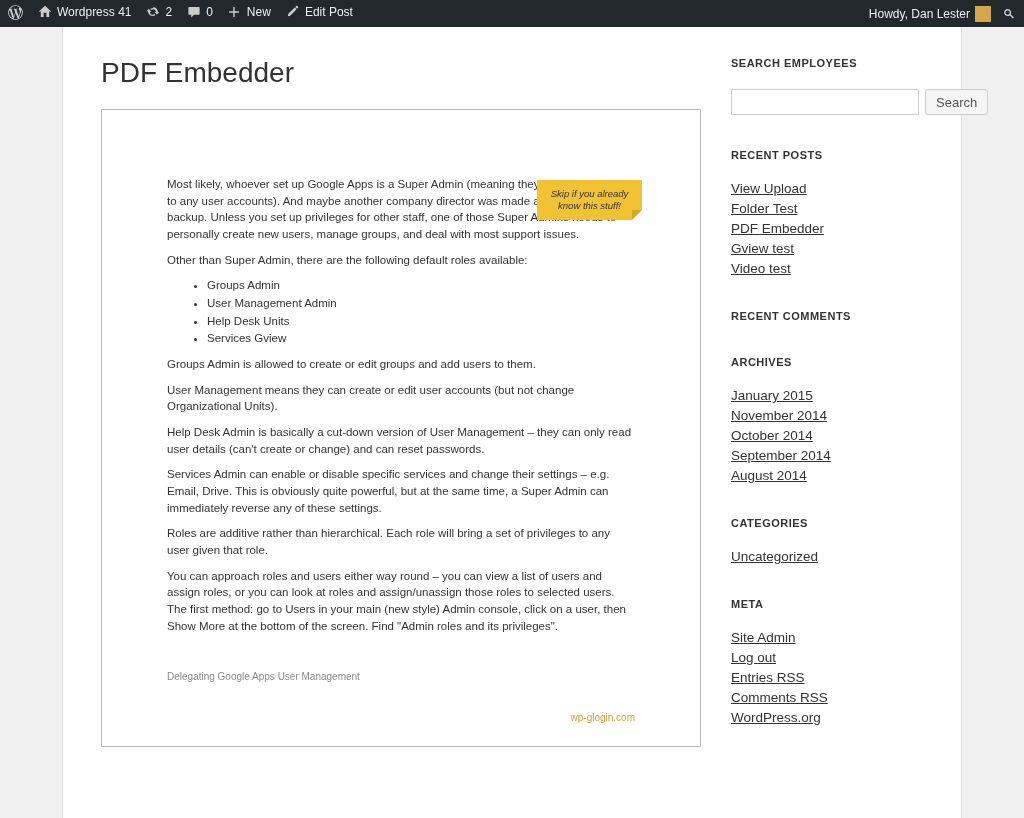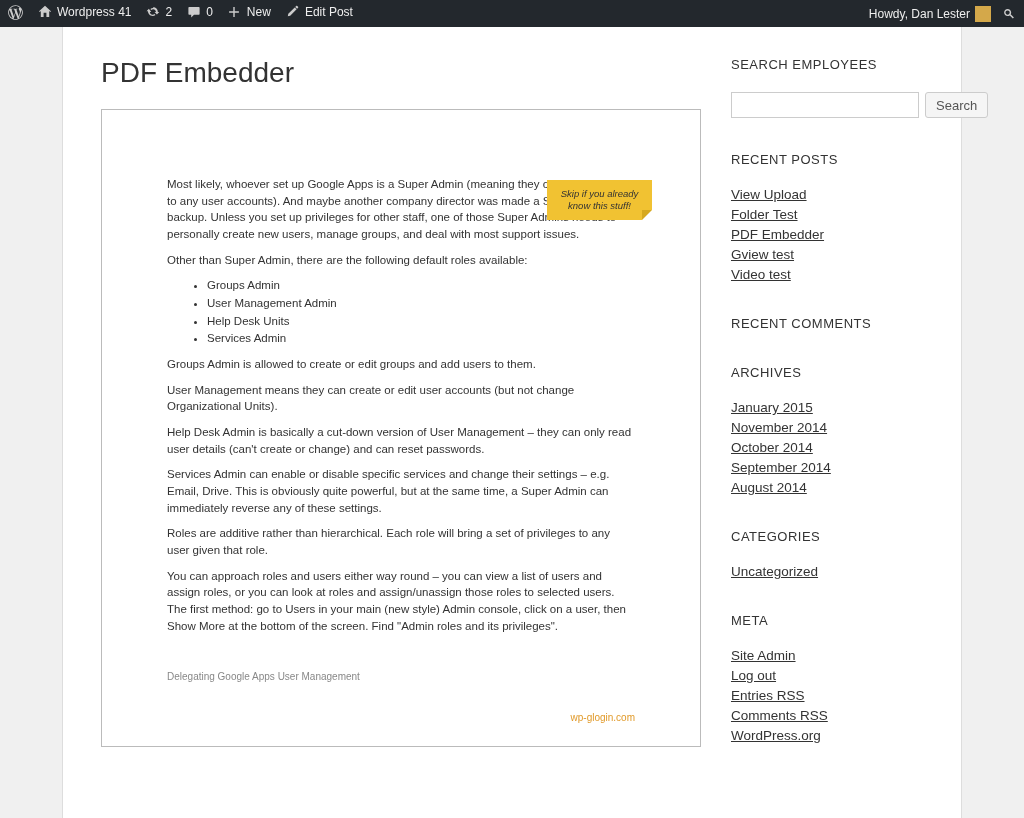--- a/index.html
+++ b/index.html
@@ -23,29 +23,29 @@
 
 h1.title { font-size: 28px; font-weight: 400; color: #333; margin-bottom: 20px; }
 
 
 .pdfwrap { border: 1px solid #bbb; }
 .pdfpage { background: #fff; padding: 66px 65px 20px 65px; font-size: 11.5px; line-height: 1.45; color: #333; position: relative; min-height: 600px; font-family: Helvetica, Arial, sans-serif; }
 .pdfpage h2 { font-size: 17.5px; font-weight: 700; color: #222; margin-bottom: 14px; letter-spacing: 0.5px; }
 .pdfpage p { margin-bottom: 9px; }
 .pdfpage ul { list-style: disc; margin: 4px 0 9px 40px; }
 .pdfpage ul li { margin: 1px 0; }
-.pdfpage .note { position: absolute; top: 70px; right: 48px; width: 105px; height: 40px; background: #f1c232; font-style: italic; font-size: 9.5px; display: flex; align-items: center; justify-content: center; text-align: center; padding: 4px; line-height: 1.3; }
+.pdfpage .note { position: absolute; top: 70px; right: 58px; width: 105px; height: 40px; background: #f1c232; font-style: italic; font-size: 9.5px; display: flex; align-items: center; justify-content: center; text-align: center; padding: 4px; line-height: 1.3; }
 .pdfpage .note:after { content: ""; position: absolute; bottom: 0; right: 0; width: 0; height: 0; border-top: 10px solid #d6a81f; border-right: 10px solid #fff; }
 .pdfpage .firstp { width: 230px; }
 .pdfpage .footer { display: flex; justify-content: space-between; font-size: 10px; color: #888; margin-top: 36px; }
 .pdfpage .footer .r { color: #e19a2a; margin-top: 41px; }
 
 
 .widget { margin-bottom: 34px; }
-.widget h3 { font-size: 13px; font-weight: 400; color: #333; letter-spacing: 0.5px; margin-bottom: 20px; text-transform: uppercase; }
+.widget h3 { font-size: 11px; font-weight: 700; color: #333; letter-spacing: 0.5px; margin-bottom: 20px; text-transform: uppercase; }
 .widget ul { list-style: none; }
 .widget ul li { margin: 5px 0; }
 .widget ul li a { color: #333; text-decoration: underline; font-size: 13.5px; }
 .searchrow { display: flex; gap: 6px; }
 .searchrow input { flex: 1; border: 1px solid #ccc; height: 26px; padding: 0 5px; font-size: 13px; }
 .searchrow button { border: 1px solid #ccc; background: #f5f5f5; padding: 0 10px; height: 26px; font-size: 13px; border-radius: 3px; cursor: pointer; color: #555; }
 </style>
 </head>
 <body>
 
@@ -120,21 +120,21 @@
 
       <div class="pdfwrap">
         <div class="pdfpage">
           <div class="note">Skip if you already know this stuff!</div>
           <p>Most likely, whoever set up Google Apps is a Super Admin (meaning they can do anything to any user accounts). And maybe another company director was made a Super Admin as a backup. Unless you set up privileges for other staff, one of those Super Admins needs to personally create new users, manage groups, and deal with most support issues.</p>
           <p>Other than Super Admin, there are the following default roles available:</p>
           <ul>
             <li>Groups Admin</li>
             <li>User Management Admin</li>
             <li>Help Desk Units</li>
-            <li>Services Admin</li>
+            <li>Services Gview</li>
           </ul>
           <p>Groups Admin is allowed to create or edit groups and add users to them.</p>
           <p>User Management means they can create or edit user accounts (but not change Organizational Units).</p>
           <p>Help Desk Admin is basically a cut-down version of User Management – they can only read user details (can't create or change) and can reset passwords.</p>
           <p>Services Admin can enable or disable specific services and change their settings – e.g. Email, Drive. This is obviously quite powerful, but at the same time, a Super Admin can immediately reverse any of these settings.</p>
           <p>Roles are additive rather than hierarchical. Each role will bring a set of privileges to any user given that role.</p>
           <p>You can approach roles and users either way round – you can view a list of users and assign roles, or you can look at roles and assign/unassign those roles to selected users. The first method: go to Users in your main (new style) Admin console, click on a user, then Show More at the bottom of the screen. Find "Admin roles and its privileges".</p>
           <div class="footer">
             <span>Delegating Google Apps User Management</span>
             <span class="r">wp-glogin.com</span>

